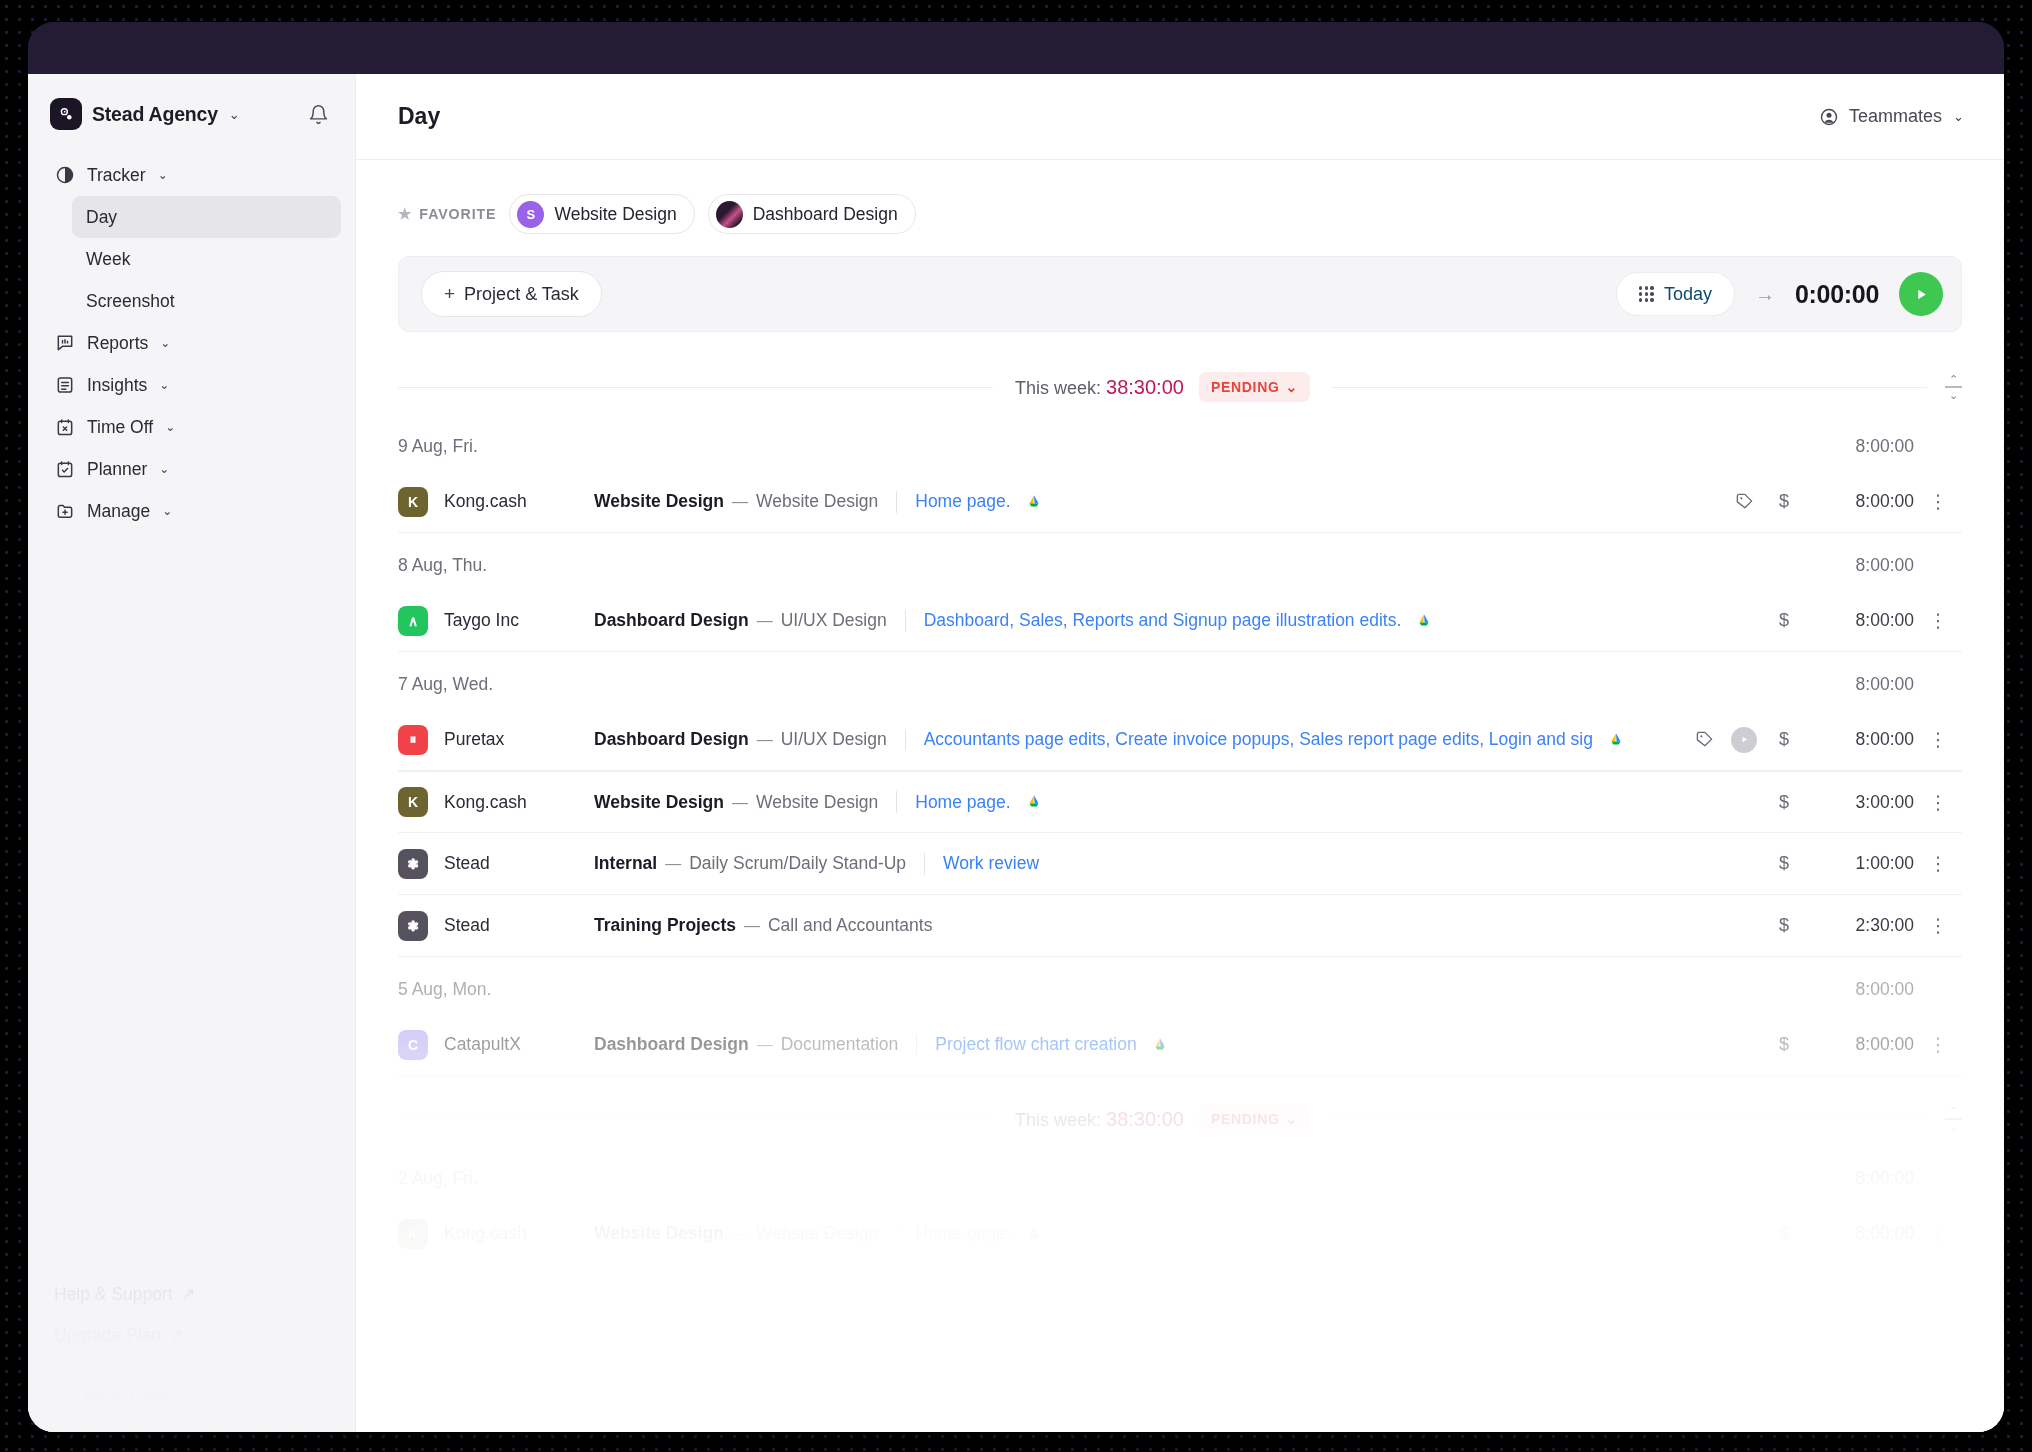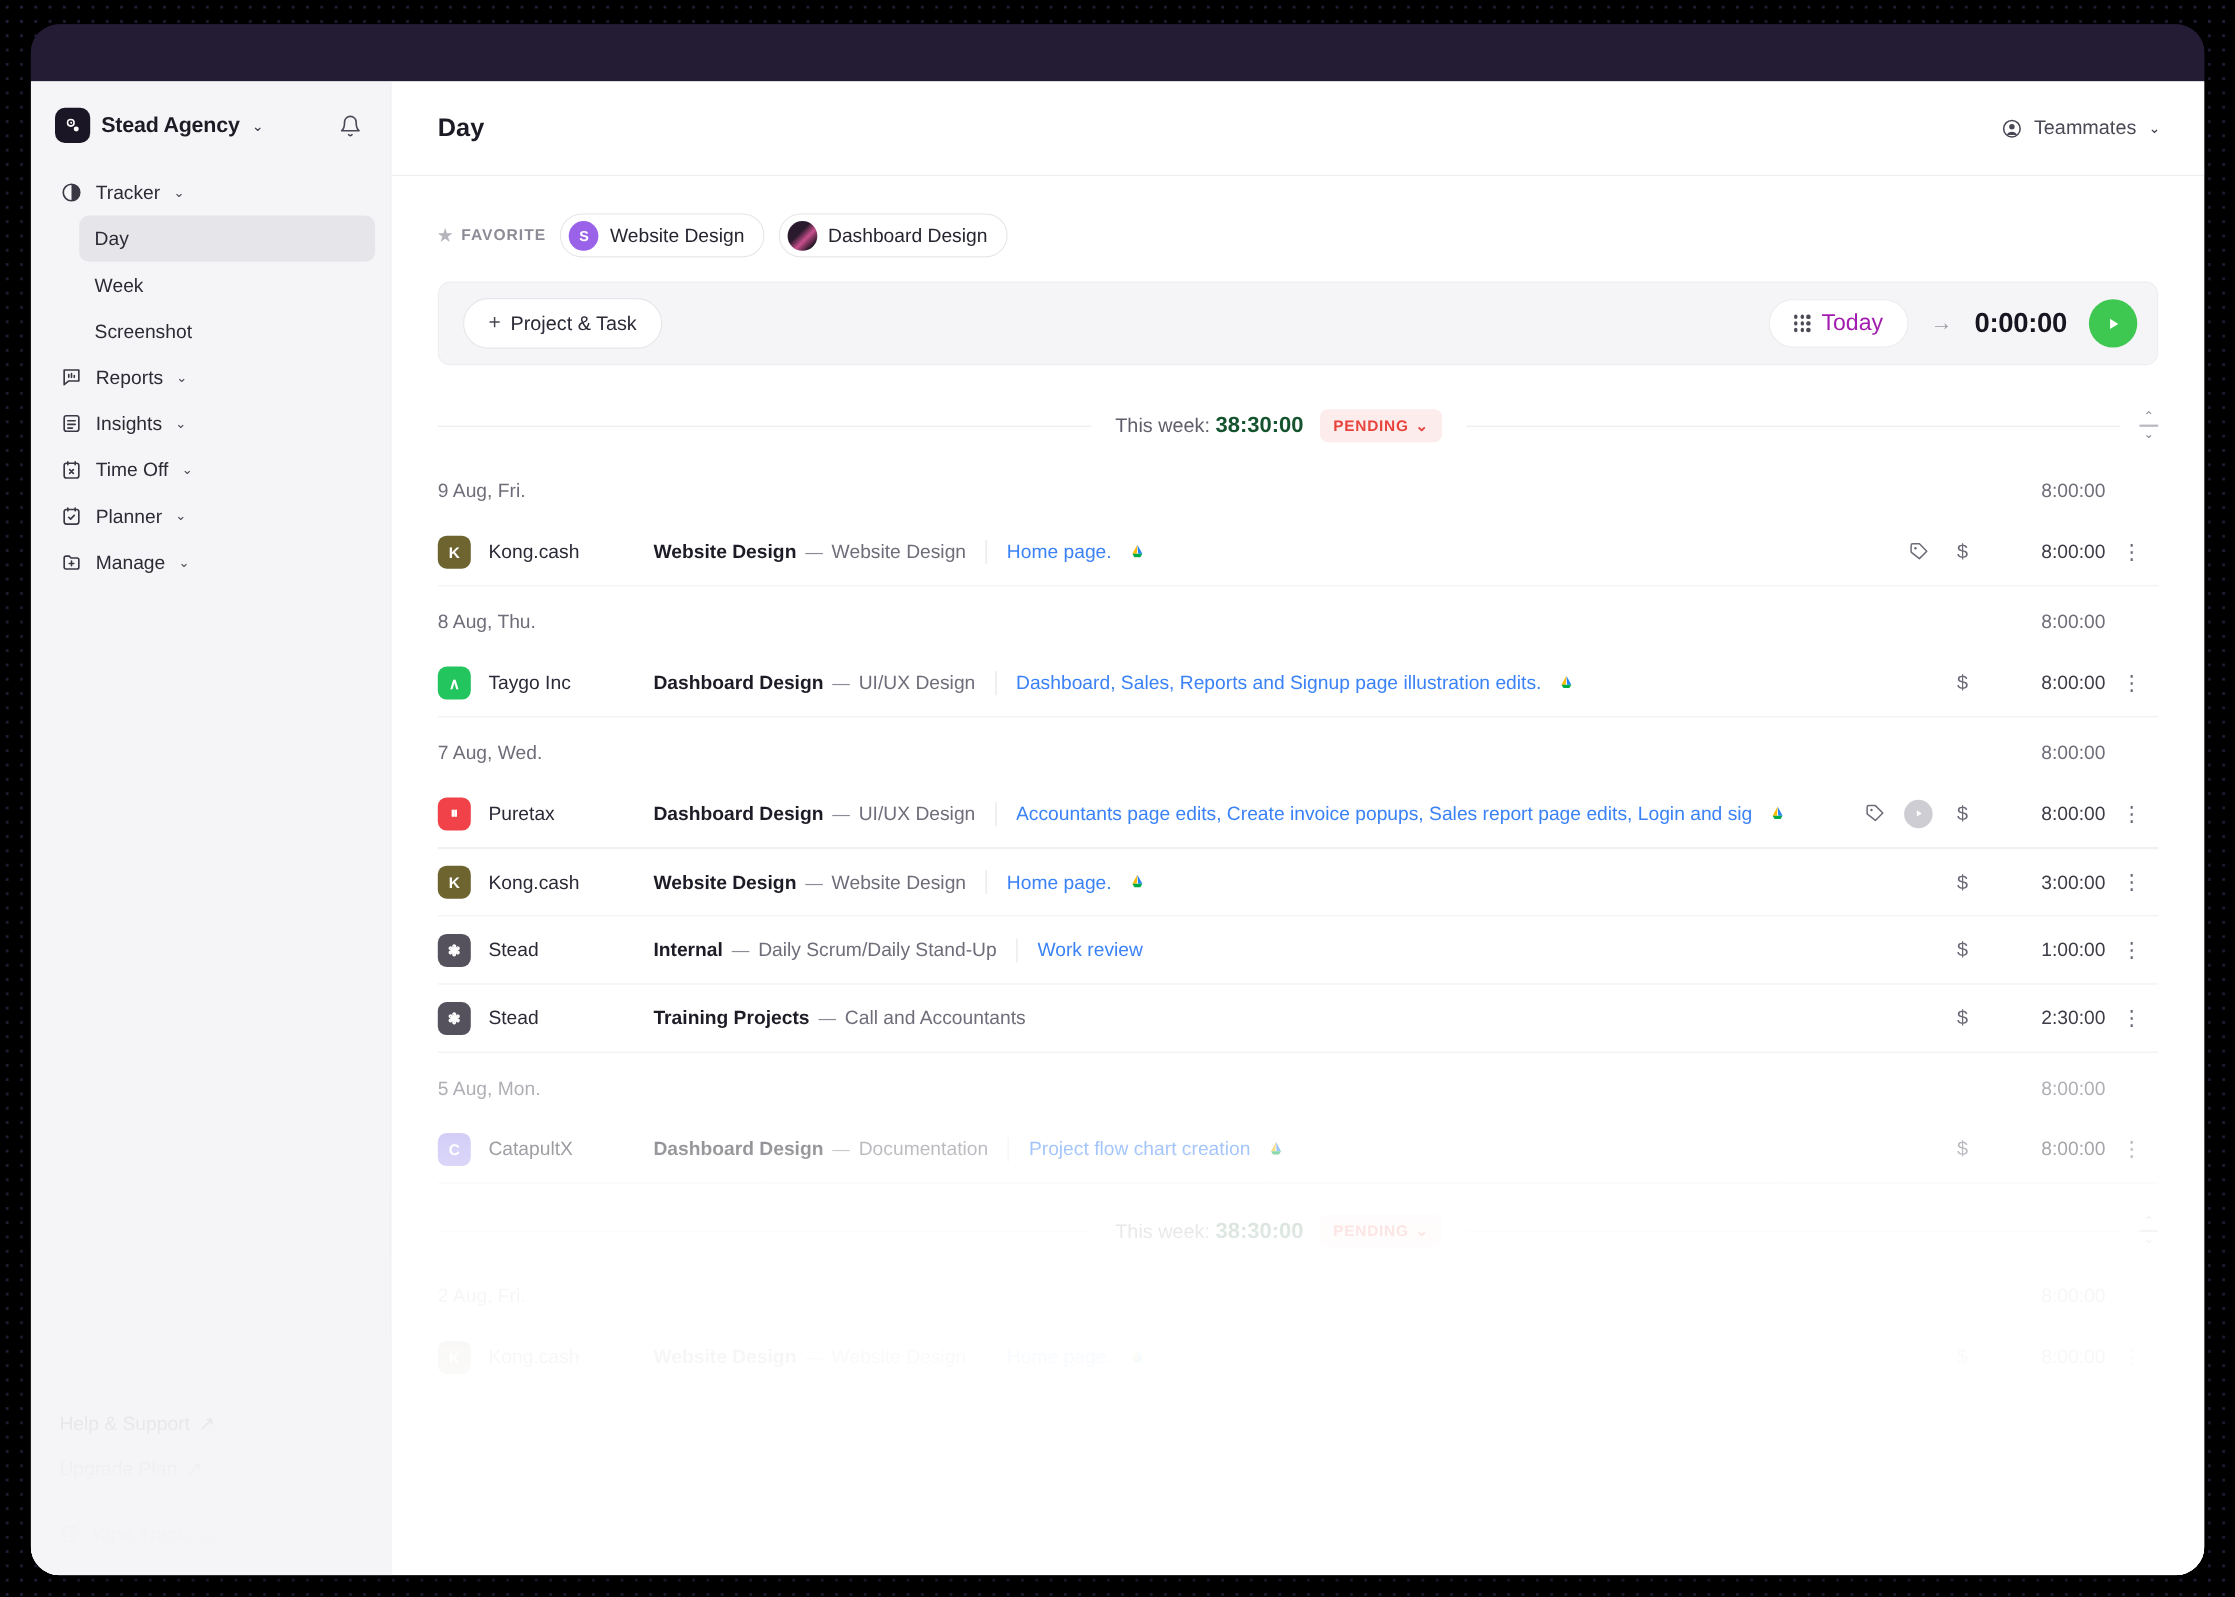--- a/index.html
+++ b/index.html
@@ -124,38 +124,38 @@
     height: 46px; padding: 0 22px;
     background:#fff; border:1px solid #e6e6ea; border-radius: 24px;
     font-size: 18px; color:#2b2935;
   }
   .addbtn .plus { font-size: 19px; color:#4a4754; font-weight:400;}
   .timerright { margin-left:auto; display:flex; align-items:center; gap:20px;}
   .todaybtn {
     display:flex; align-items:center; gap:10px;
     height: 44px; padding: 0 22px; background:#fff;
     border:1px solid #ececed; border-radius: 22px;
-    font-size:21px; color:#a21caf;
+    font-size:18px; color:#0c4a6e;
   }
   .gridico { display:grid; grid-template-columns: repeat(3, 3.4px); gap:2.6px; }
   .gridico i { width:3.4px; height:3.4px; background:#4e4b58; border-radius:50%; display:block;}
   .arrow { color:#9b99a3; font-size:20px;}
   .bigtime { font-size:25px; font-weight:700; color:#17151f; letter-spacing:-.3px; font-variant-numeric: tabular-nums;}
   .playbtn {
     width:44px; height:44px; border-radius:50%;
     background:#3ec751; display:flex; align-items:center; justify-content:center;
     color:#fff; font-size:16px;
   }
 
   
   .weekrow { display:flex; align-items:center; gap:0; padding: 40px 0 12px 0;}
   .hr { flex:1; height:1px; background:#ececef;}
   .weekmid { display:flex; align-items:center; gap:15px; padding: 0 22px; }
   .weeklabel { font-size:18px; color:#5f5d69;}
-  .weeklabel b { color:#14532d; font-size:20px; font-weight:700;}
+  .weeklabel b { color:#be185d; font-size:20px; font-weight:400;}
   .pending {
     background:#fdecec; color:#e8443d; font-size:14px; font-weight:700;
     letter-spacing:.7px; padding:7px 12px; border-radius:7px;
     display:flex; align-items:center; gap:6px;
   }
   .sortico { margin-left:18px; display:flex; flex-direction:column; align-items:center; color:#85838e; font-size:11px; line-height:8px;}
   .sortico .bar { width:17px; height:1.4px; background:#b9b7c0; margin:3px 0;}
 
   
   .dayhead {

